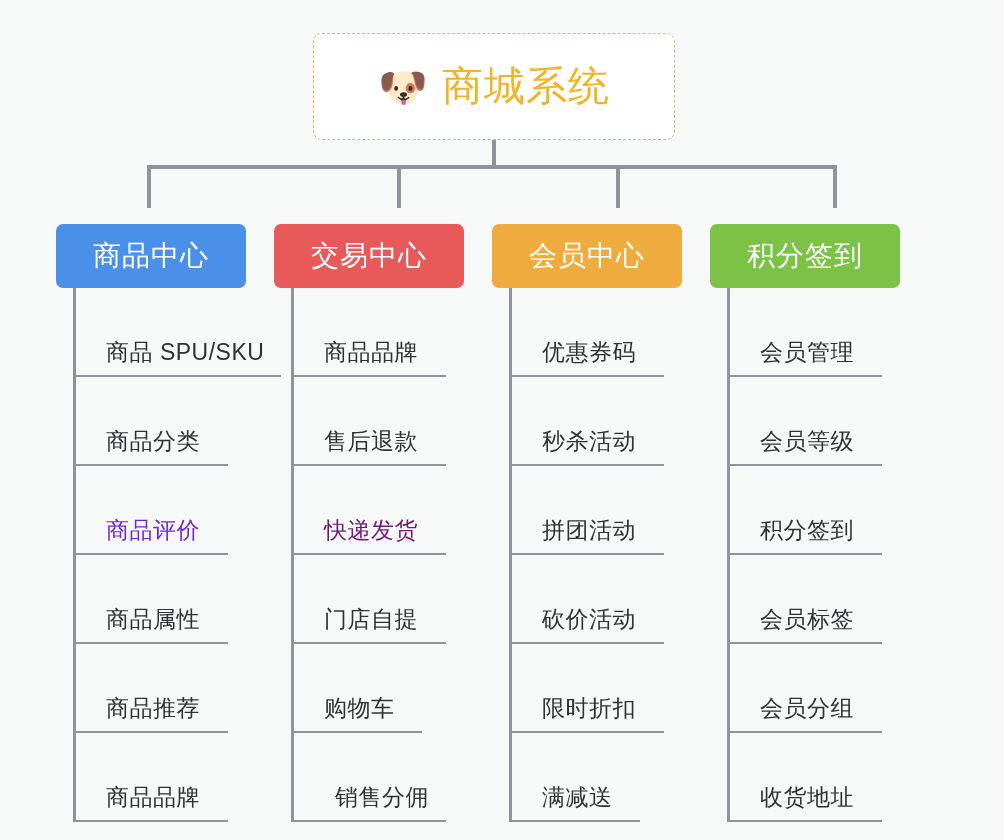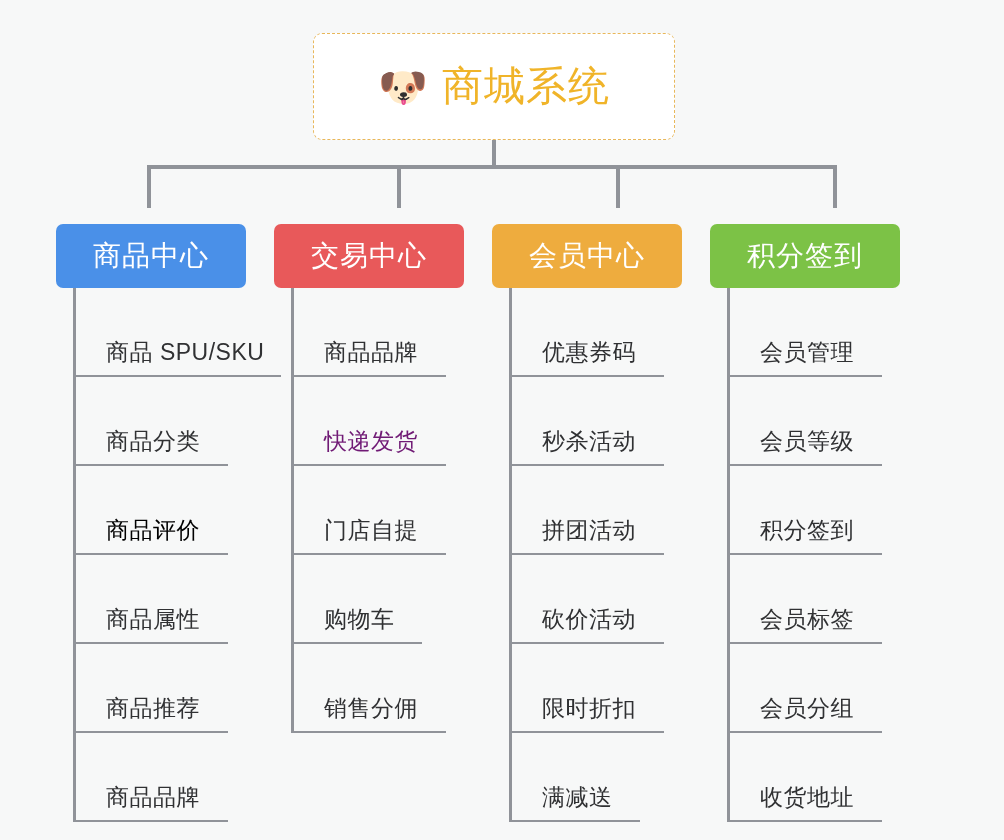--- a/index.html
+++ b/index.html
@@ -150,21 +150,21 @@
     <div class="branch-body" style="border-left-color: rgb(144, 147, 153);">
       <div class="leaf">
         <span class="leaf-label" style="color: rgb(48, 49, 51);">商品 SPU/SKU</span>
         <span class="leaf-underline" style="width: 205px; background: rgb(144, 147, 153);"></span>
       </div>
       <div class="leaf">
         <span class="leaf-label" style="color: rgb(48, 49, 51);">商品分类</span>
         <span class="leaf-underline" style="width: 152px; background: rgb(144, 147, 153);"></span>
       </div>
       <div class="leaf">
-        <span class="leaf-label" style="color: #000000;">商品评价</span>
+        <span class="leaf-label" style="color: #6d28d9;">商品评价</span>
         <span class="leaf-underline" style="width: 152px; background: rgb(144, 147, 153);"></span>
       </div>
       <div class="leaf">
         <span class="leaf-label" style="color: rgb(48, 49, 51);">商品属性</span>
         <span class="leaf-underline" style="width: 152px; background: rgb(144, 147, 153);"></span>
       </div>
       <div class="leaf">
         <span class="leaf-label" style="color: rgb(48, 49, 51);">商品推荐</span>
         <span class="leaf-underline" style="width: 152px; background: rgb(144, 147, 153);"></span>
       </div>
@@ -178,33 +178,37 @@
   <div class="branch branch-2">
     <div class="branch-head" style="background: rgb(232, 89, 90);">
       <span>交易中心</span>
     </div>
     <div class="branch-body" style="border-left-color: rgb(144, 147, 153);">
       <div class="leaf">
         <span class="leaf-label" style="color: rgb(48, 49, 51);">商品品牌</span>
         <span class="leaf-underline" style="width: 152px; background: rgb(144, 147, 153);"></span>
       </div>
       <div class="leaf">
+        <span class="leaf-label" style="color: rgb(48, 49, 51);">售后退款</span>
+        <span class="leaf-underline" style="width: 152px; background: rgb(144, 147, 153);"></span>
+      </div>
+      <div class="leaf">
         <span class="leaf-label" style="color: #701a75;">快递发货</span>
         <span class="leaf-underline" style="width: 152px; background: rgb(144, 147, 153);"></span>
       </div>
       <div class="leaf">
         <span class="leaf-label" style="color: rgb(48, 49, 51);">门店自提</span>
         <span class="leaf-underline" style="width: 152px; background: rgb(144, 147, 153);"></span>
       </div>
       <div class="leaf">
         <span class="leaf-label" style="color: rgb(48, 49, 51);">购物车</span>
         <span class="leaf-underline" style="width: 128px; background: rgb(144, 147, 153);"></span>
       </div>
       <div class="leaf">
-        <span class="leaf-label" style="color: rgb(48, 49, 51);">销售分佣</span>
+        <span class="leaf-label" style="color: rgb(48, 49, 51); margin-left: 11px;">销售分佣</span>
         <span class="leaf-underline" style="width: 152px; background: rgb(144, 147, 153);"></span>
       </div>
     </div>
   </div>
 
   <div class="branch branch-3">
     <div class="branch-head" style="background: rgb(238, 172, 62);">
       <span>会员中心</span>
     </div>
     <div class="branch-body" style="border-left-color: rgb(144, 147, 153);">

